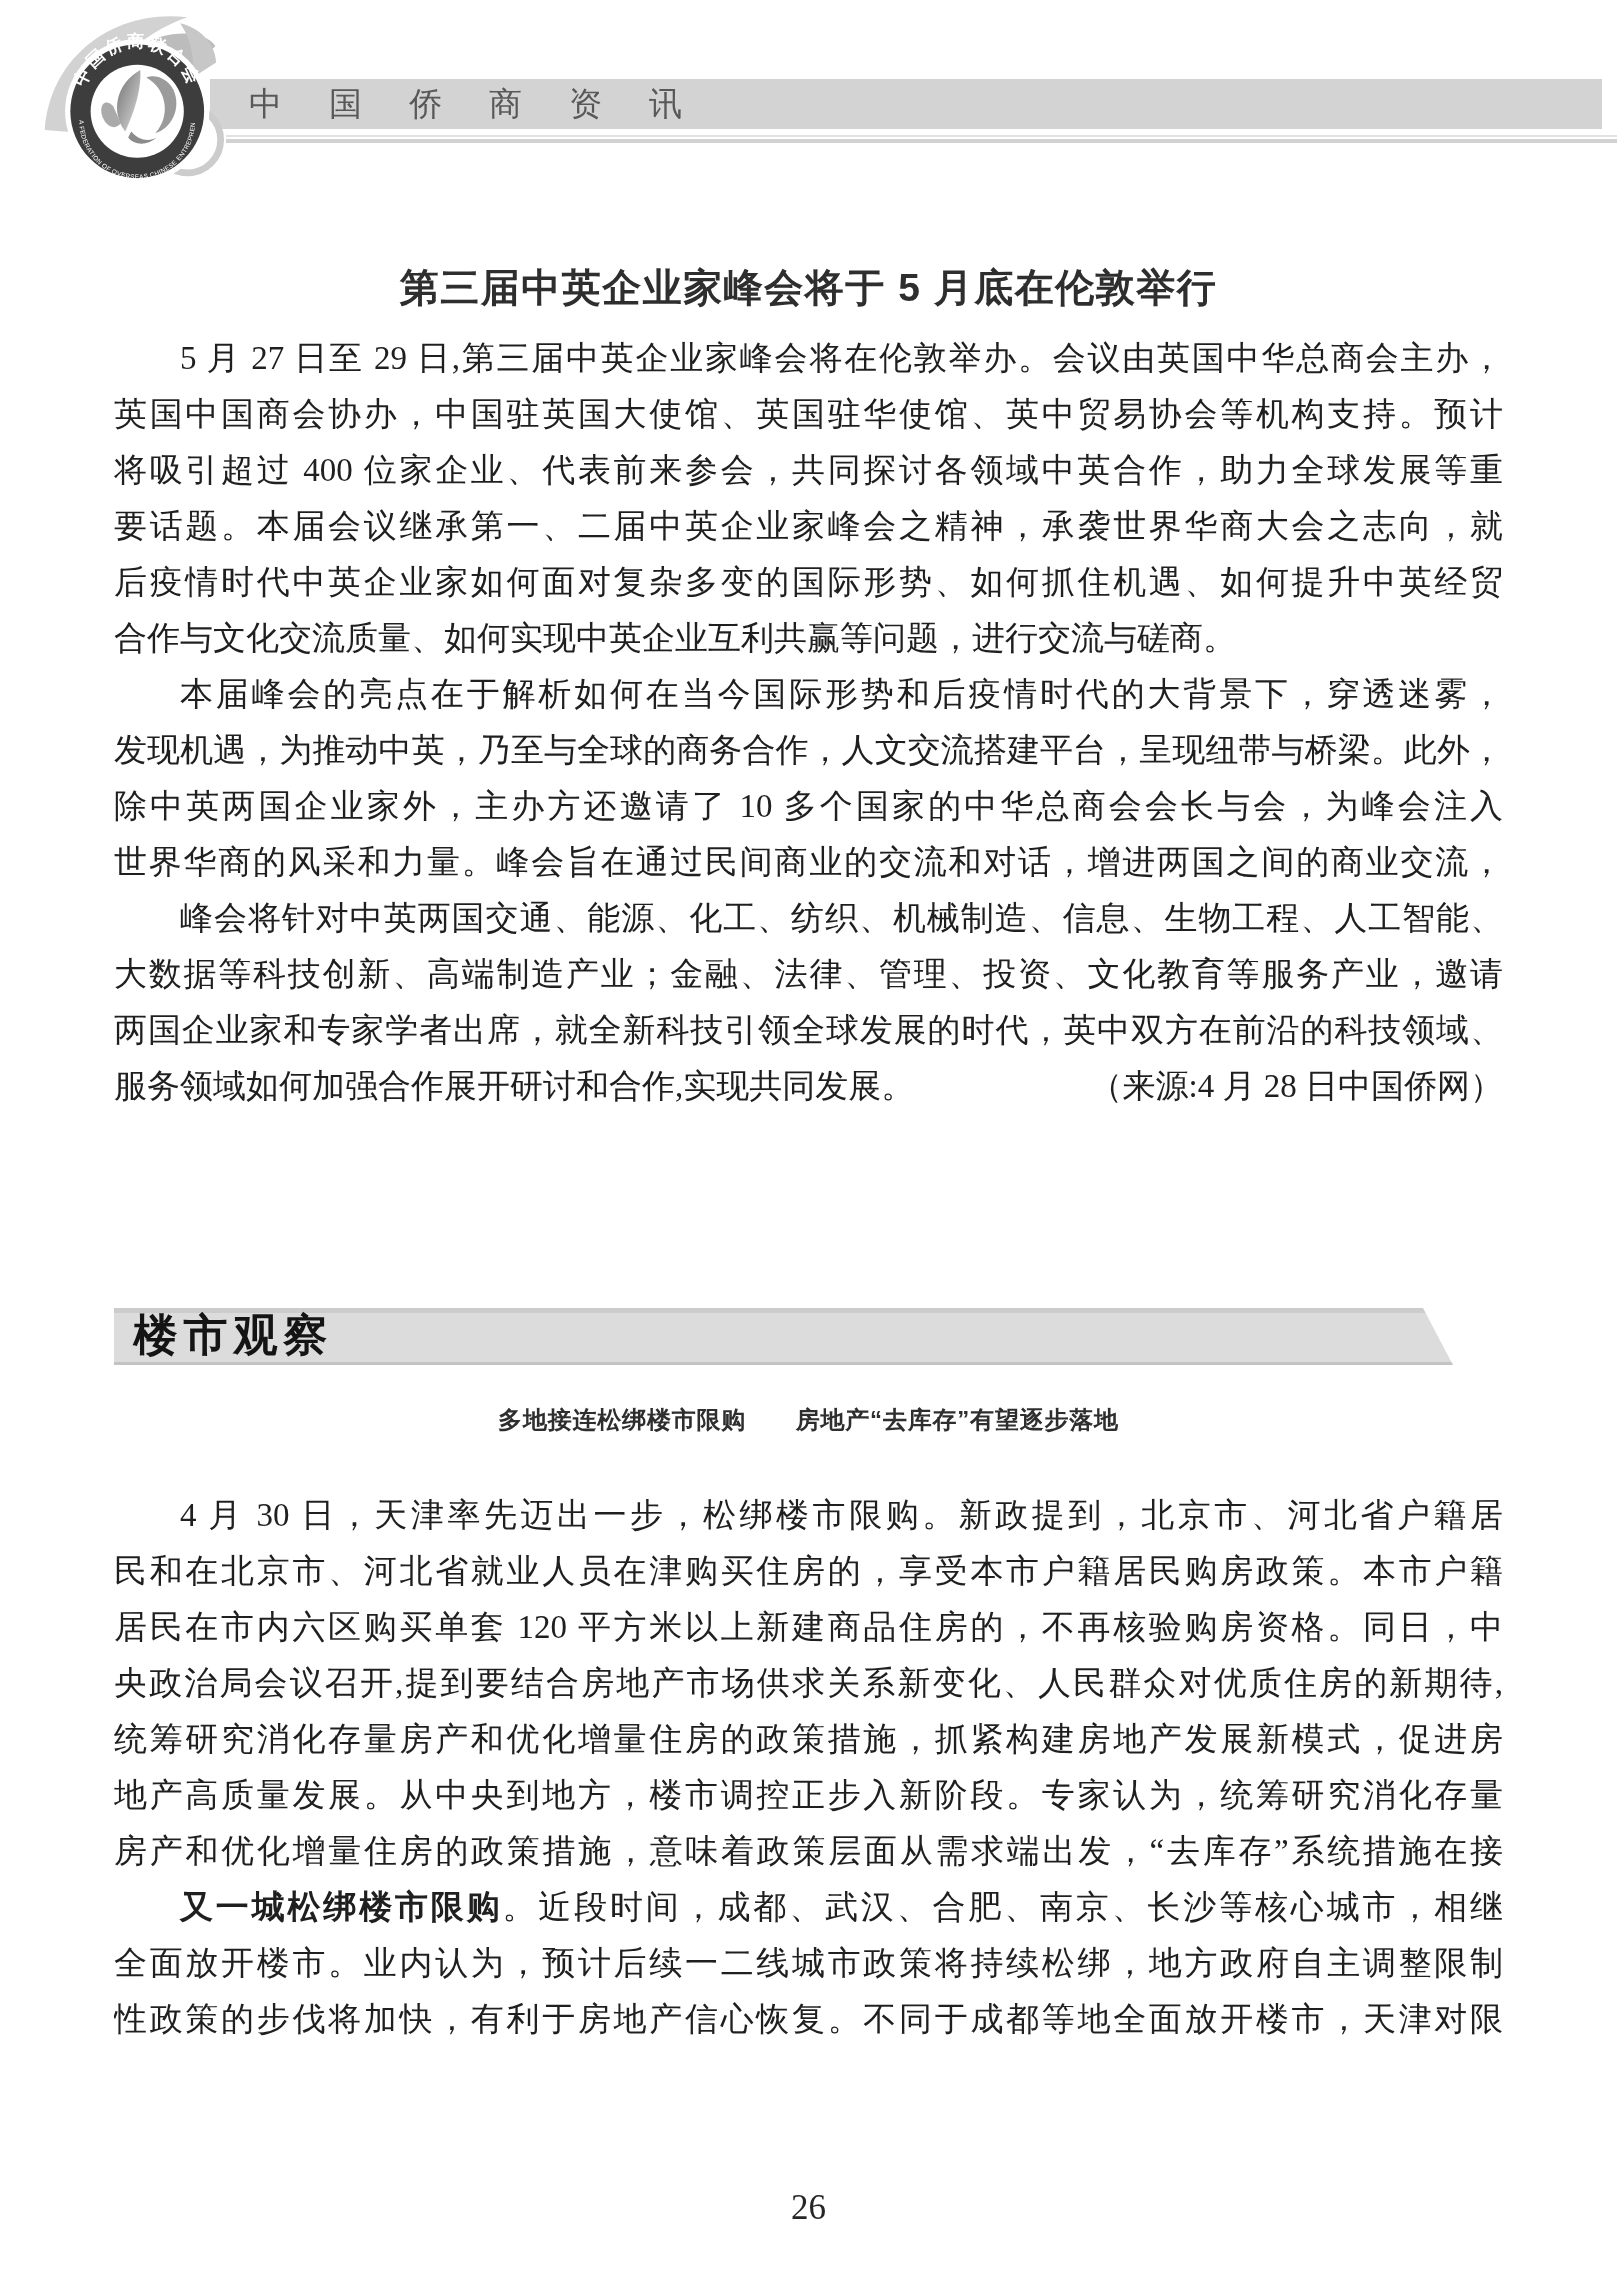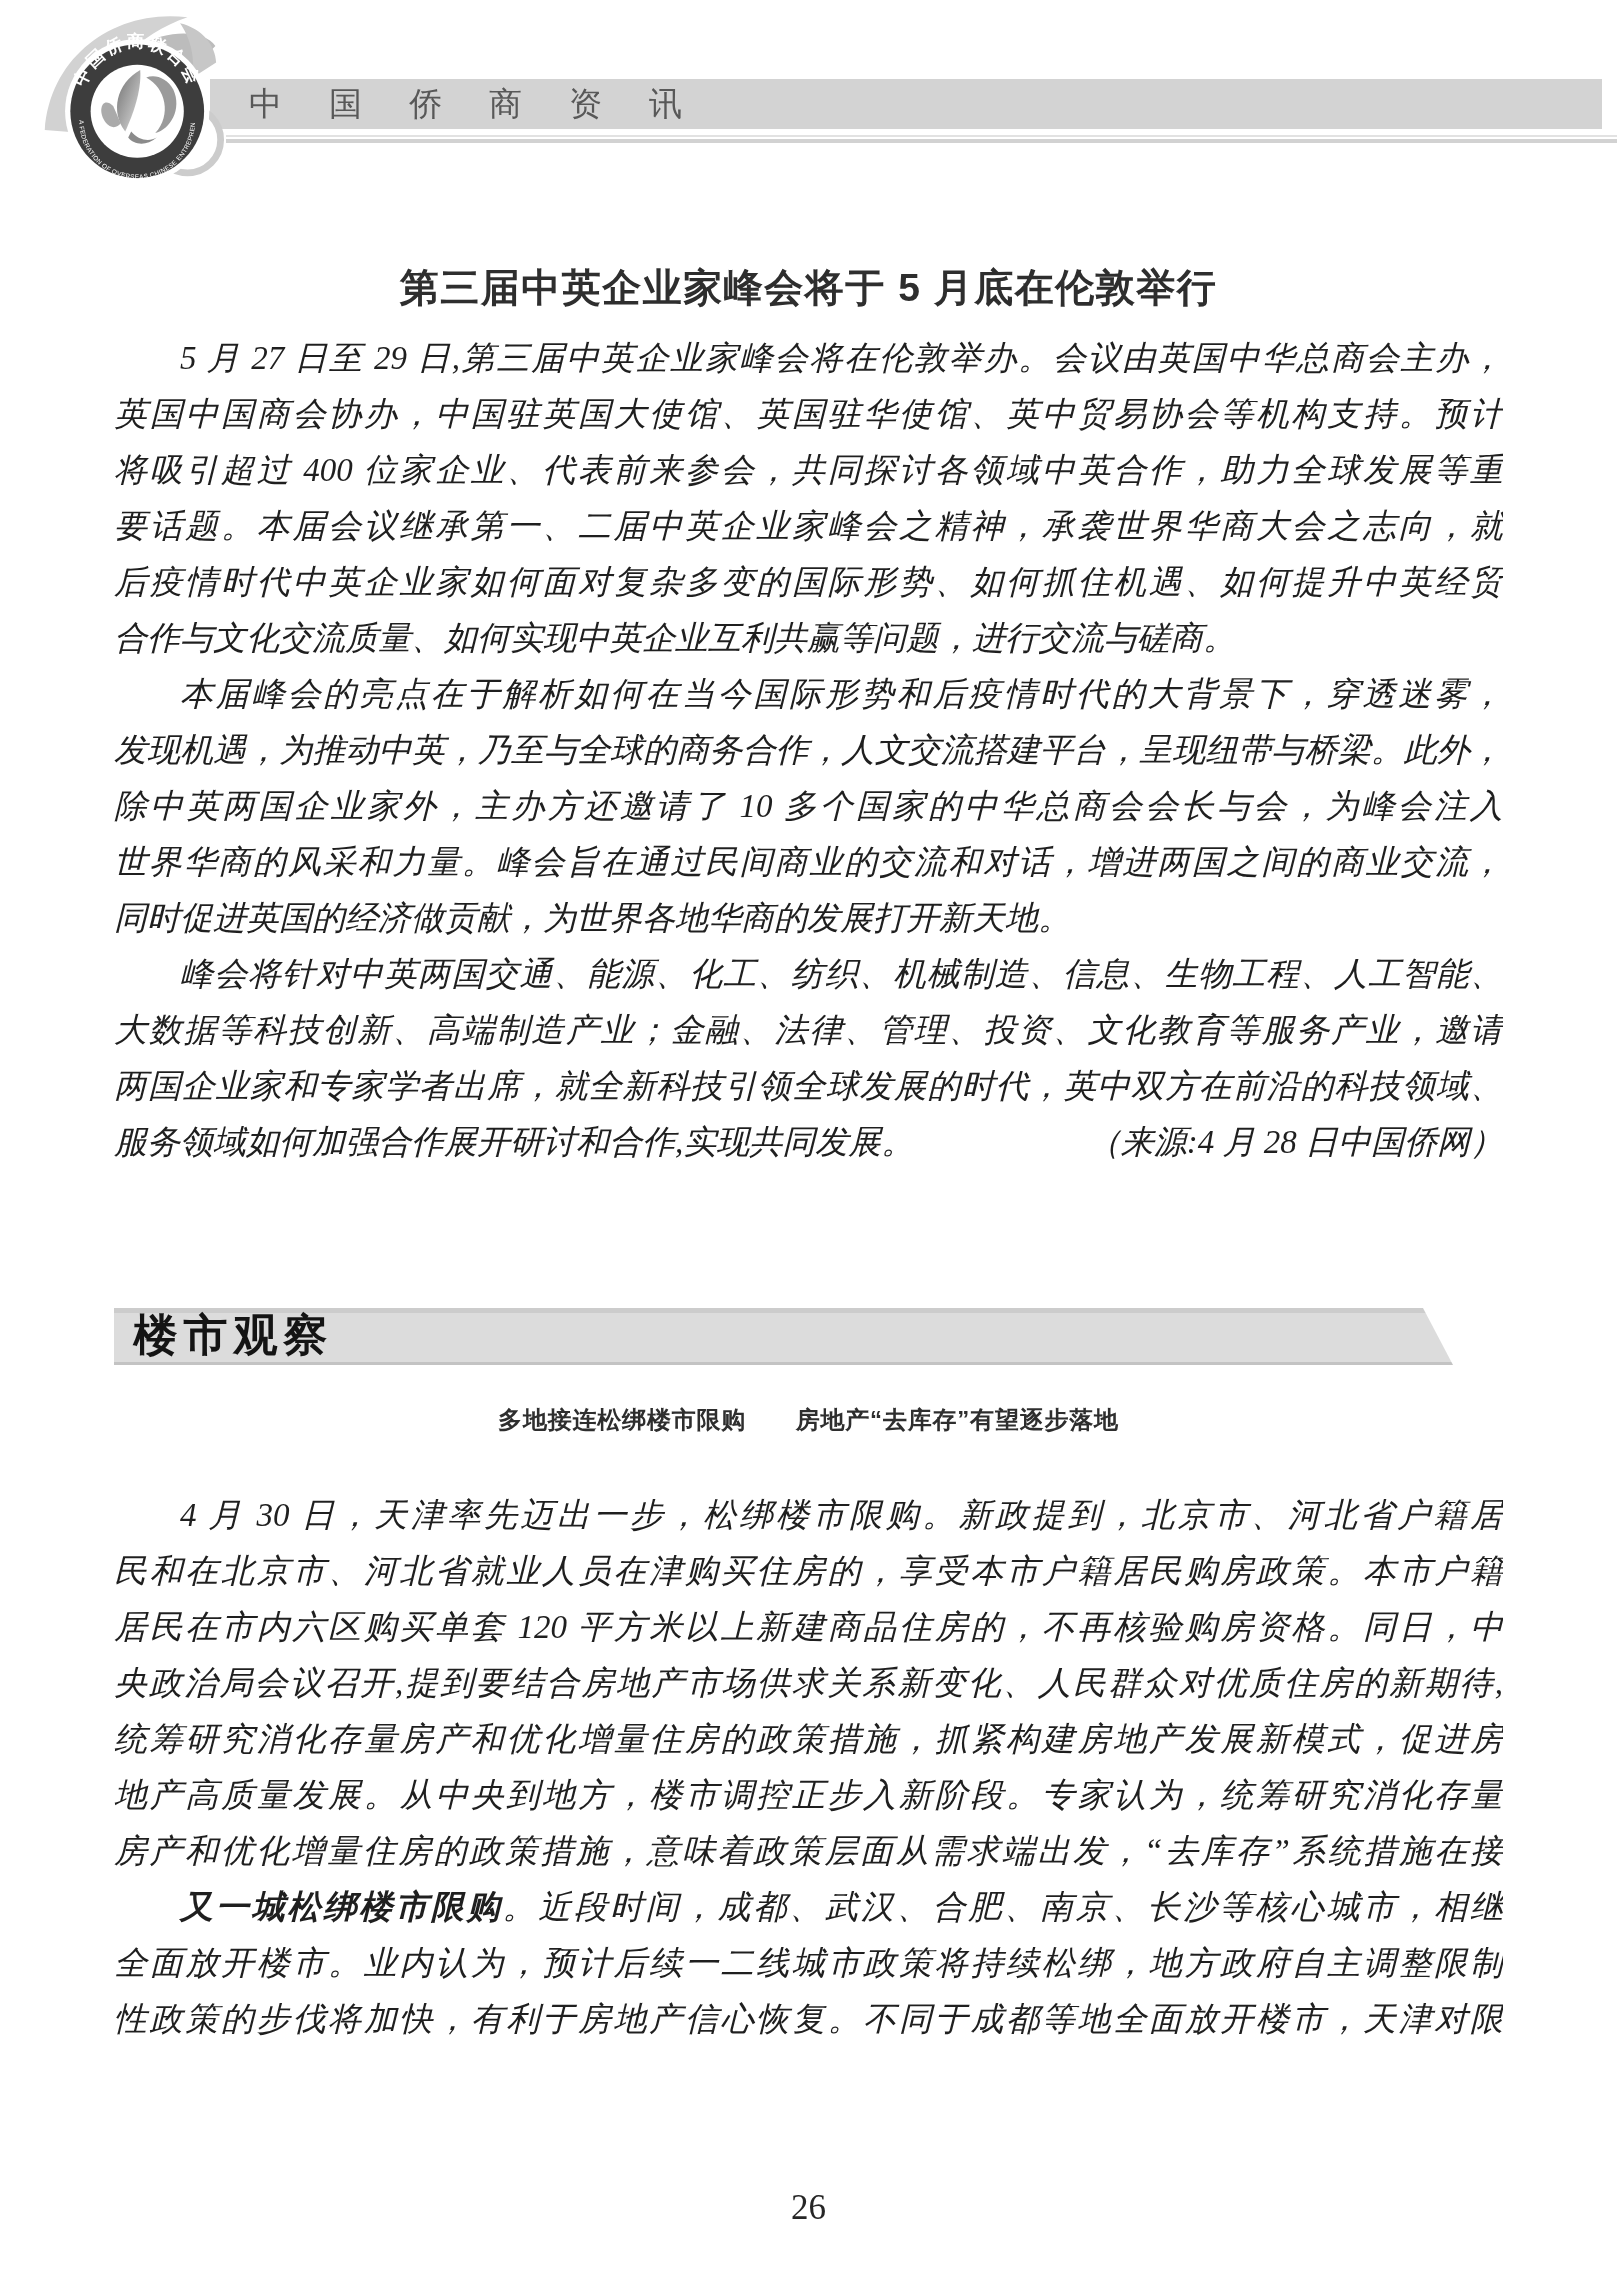--- a/index.html
+++ b/index.html
@@ -15,21 +15,21 @@
   .logo-svg{position:absolute;left:26px;top:1.5px;width:248px;height:196px;}
 
   
   .content{position:absolute;left:114px;width:1389px;}
   .title1{top:235px;font-size:39px;font-weight:bold;text-align:center;color:#2e2e2e;
           font-family:"Liberation Sans","DejaVu Sans",sans-serif;letter-spacing:1.5px;}
   .title2{top:1384px;font-size:24px;font-weight:bold;text-align:center;color:#2e2e2e;
           font-family:"Liberation Sans","DejaVu Sans",sans-serif;letter-spacing:0.8px;}
   .flow1{top:330px;}
   .flow2{top:1487px;}
-  .ln{height:56px;line-height:56px;font-size:33px;white-space:normal;overflow:hidden;font-style:italic;}
+  .ln{height:56px;line-height:56px;font-size:33px;white-space:normal;overflow:hidden;}
   .jst{text-align:justify;text-align-last:justify;}
   .ind{padding-left:66px;}
   .src-row{display:flex;justify-content:space-between;text-align:center;}
   .lead-bold{font-weight:bold;font-family:"Liberation Sans","DejaVu Sans",sans-serif;}
 
   
   .band{position:absolute;left:114px;top:1268px;width:1339px;height:57px;
         background:linear-gradient(#cccccc 0 4.5px,#dcdcdc 4.5px calc(100% - 3px),#c3c3c3 calc(100% - 3px) 100%);
         clip-path:polygon(0 0,calc(100% - 30px) 0,100% 100%,0 100%);margin-top:40px;}
   .band-label{display:block;padding-left:19.6px;line-height:56px;font-size:44px;font-weight:bold;
@@ -96,21 +96,20 @@
       <div class="ln jst">将吸引超过 400 位家企业、代表前来参会，共同探讨各领域中英合作，助力全球发展等重</div>
       <div class="ln jst">要话题。本届会议继承第一、二届中英企业家峰会之精神，承袭世界华商大会之志向，就</div>
       <div class="ln jst">后疫情时代中英企业家如何面对复杂多变的国际形势、如何抓住机遇、如何提升中英经贸</div>
       <div class="ln">合作与文化交流质量、如何实现中英企业互利共赢等问题，进行交流与磋商。</div>
     </div>
     <div>
       <div class="ln jst ind">本届峰会的亮点在于解析如何在当今国际形势和后疫情时代的大背景下，穿透迷雾，</div>
       <div class="ln jst">发现机遇，为推动中英，乃至与全球的商务合作，人文交流搭建平台，呈现纽带与桥梁。此外，</div>
       <div class="ln jst">除中英两国企业家外，主办方还邀请了 10 多个国家的中华总商会会长与会，为峰会注入</div>
       <div class="ln jst">世界华商的风采和力量。峰会旨在通过民间商业的交流和对话，增进两国之间的商业交流，</div>
-      <div class="ln">同时促进英国的经济做贡献，为世界各地华商的发展打开新天地。</div>
     </div>
     <div>
       <div class="ln jst ind">峰会将针对中英两国交通、能源、化工、纺织、机械制造、信息、生物工程、人工智能、</div>
       <div class="ln jst">大数据等科技创新、高端制造产业；金融、法律、管理、投资、文化教育等服务产业，邀请</div>
       <div class="ln jst">两国企业家和专家学者出席，就全新科技引领全球发展的时代，英中双方在前沿的科技领域、</div>
       <div class="ln src-row">
         <span>服务领域如何加强合作展开研讨和合作,实现共同发展。</span>
         <span>（来源:4 月 28 日中国侨网）</span>
       </div>
     </div>

